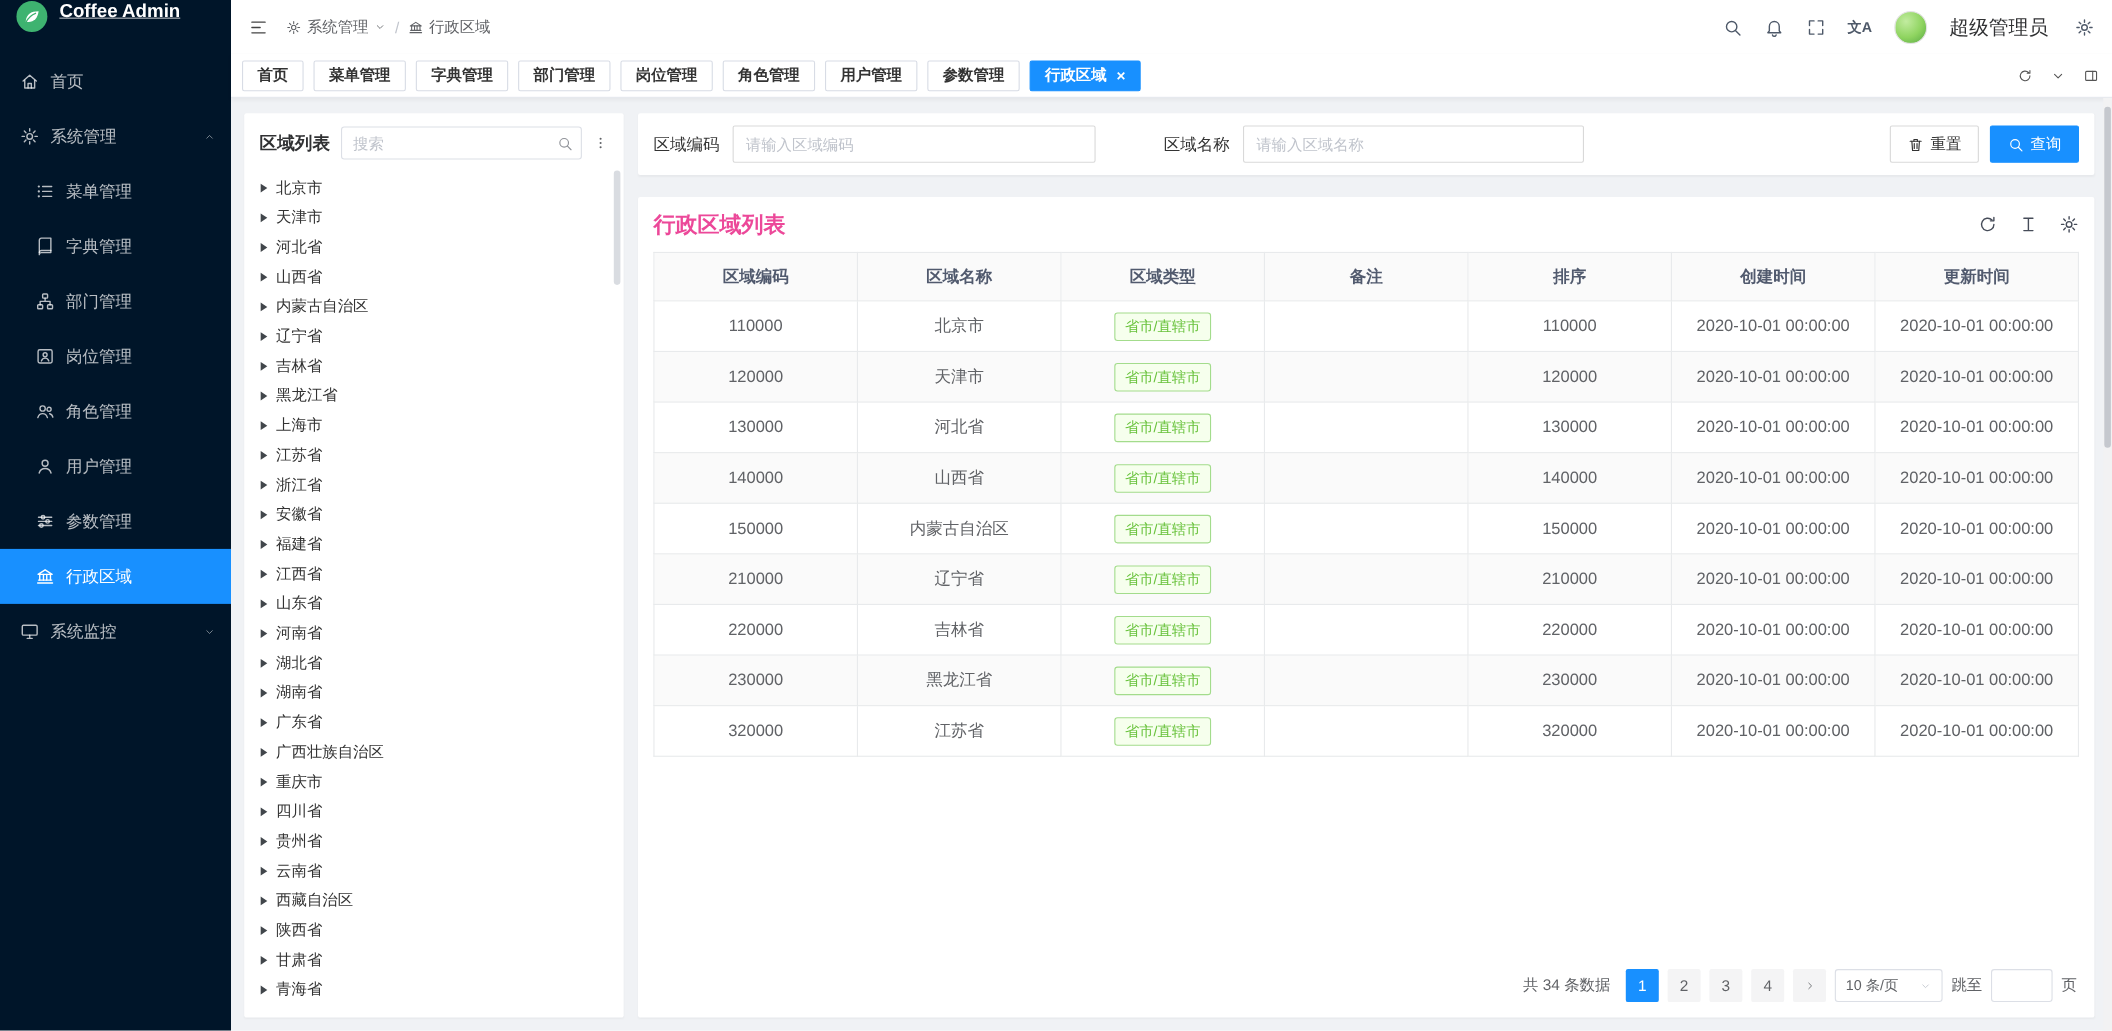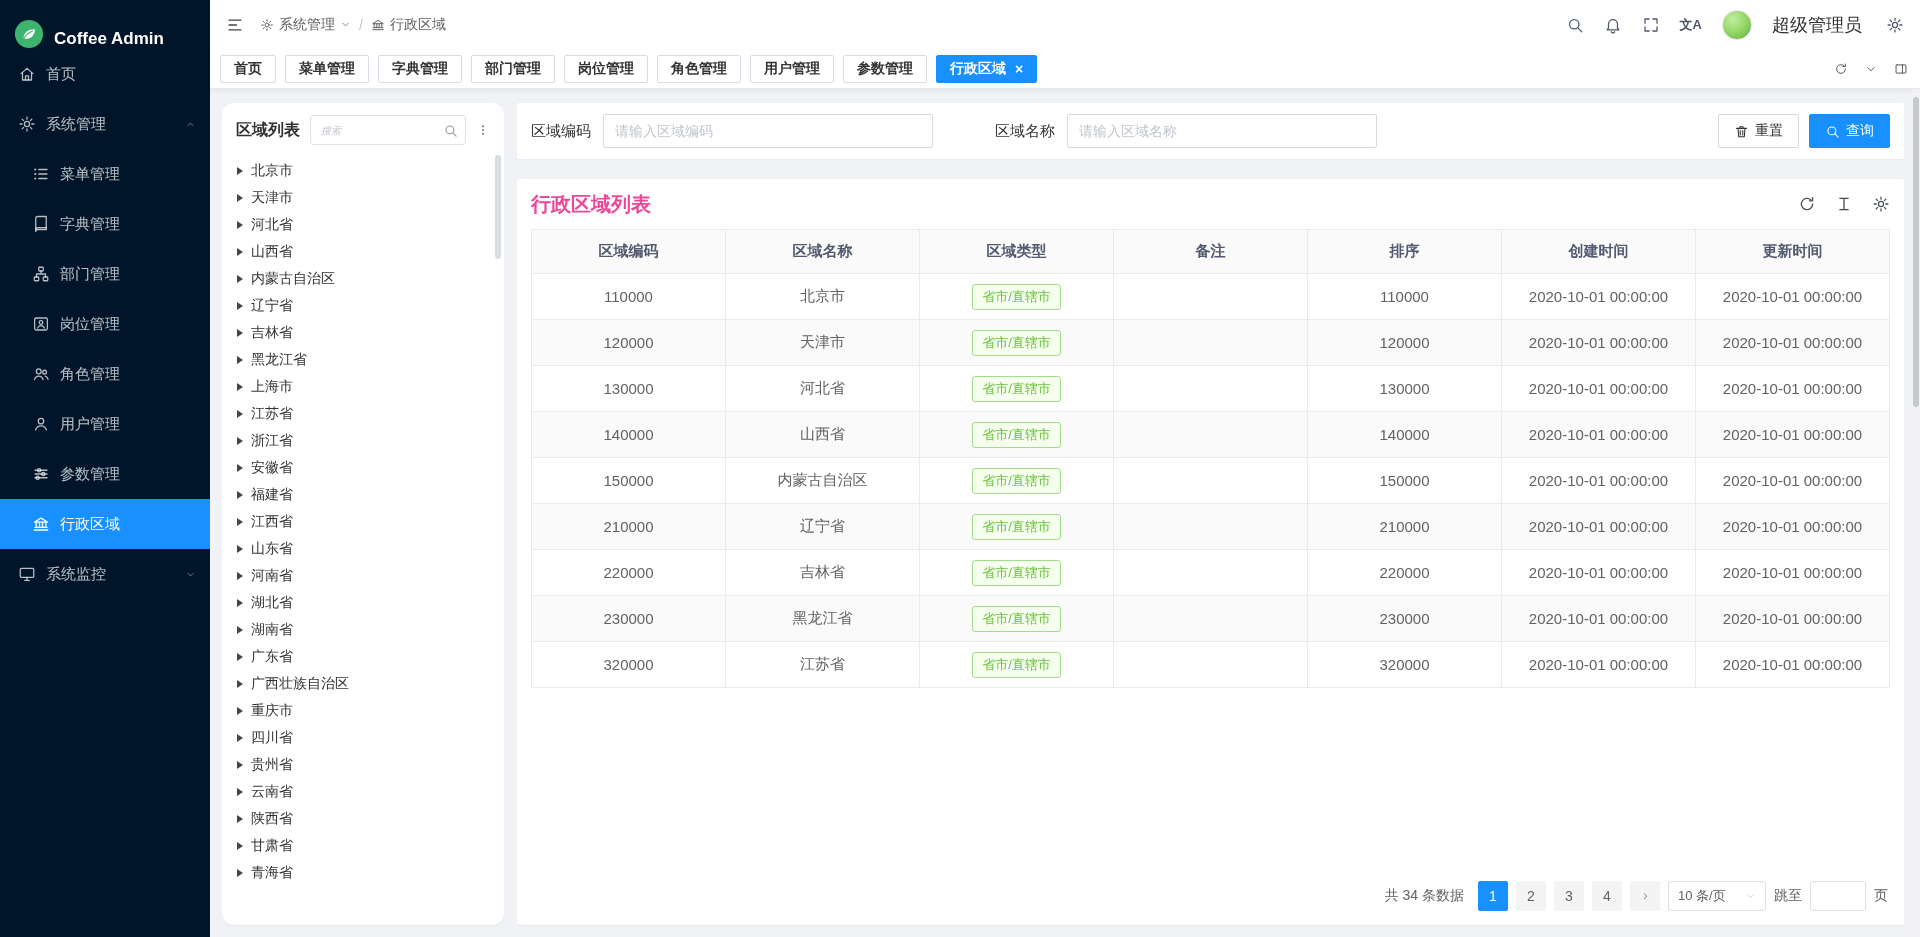--- a/index.html
+++ b/index.html
@@ -10,21 +10,21 @@
   }
   .app { width:1920px; height:937px; display:flex; }
 
   
   svg.ic { width:18px; height:18px; fill:none; stroke:currentColor; stroke-width:1.7; stroke-linecap:round; stroke-linejoin:round; display:block; flex-shrink:0; }
   svg.ic-sm { width:14px; height:14px; }
   svg.ic-xs { width:11px; height:11px; }
 
   
   .sidebar { width:210px; flex-shrink:0; background:#001529; color:rgba(255,255,255,.72); display:flex; flex-direction:column; overflow:hidden; }
-  .logo { height:49px; display:flex; align-items:flex-end; gap:10px; padding:0 14px; flex-shrink:0; }
+  .logo { height:49px; display:flex; align-items:flex-start; gap:10px; padding:0 14px; flex-shrink:0;text-decoration:underline; }
   .logo svg.logo-icon { width:30px; height:30px; display:block; }
   .logo-text { color:#fff; font-size:17px; font-weight:bold; white-space:nowrap; }
   .menu-item { height:50px; display:flex; align-items:center; gap:10px; padding:0 14px 0 18px; font-size:15px; cursor:pointer; white-space:nowrap; }
   .menu-item .chev { margin-left:auto; opacity:.75; }
   .submenu .menu-item { padding-left:32px; }
   .menu-item.active { background:#1890ff; color:#fff; }
 
   
   .main { flex:1; display:flex; flex-direction:column; min-width:0; }
 
@@ -43,25 +43,25 @@
   .tabbar { height:40px; background:#fff; border-bottom:1px solid #e4e7ed; box-shadow:0 2px 4px rgba(0,0,0,.05); display:flex; align-items:center; padding:0 10px; gap:9px; flex-shrink:0; position:relative; z-index:2; }
   .tab { height:28px; display:inline-flex; align-items:center; padding:0 13px; border:1px solid #d8dce5; border-radius:2px; background:#fff; font-size:14px; font-weight:bold; color:#333; cursor:pointer; white-space:nowrap; }
   .tab.active { background:#1890ff; border-color:#1890ff; color:#fff; }
   .tab-close { margin-left:9px; font-size:14px; line-height:1; }
   .tab-actions { margin-left:auto; display:flex; align-items:center; gap:16px; color:#555; padding-right:2px; }
   .tab-actions > * { cursor:pointer; }
 
   
   .content { flex:1; display:flex; gap:13px; padding:14px 16px 12px 12px; min-height:0; }
 
-  .tree-card { width:282px; flex-shrink:0; background:#fff; border-radius:12px; box-shadow:0 1px 2px rgba(0,0,0,.04); display:flex; flex-direction:column; overflow:hidden; position:relative; }
+  .tree-card { width:345px; flex-shrink:0; background:#fff; border-radius:2px; box-shadow:0 1px 2px rgba(0,0,0,.04); display:flex; flex-direction:column; overflow:hidden; position:relative; }
   .tree-head { display:flex; align-items:center; gap:10px; padding:12px 14px 8px 14px; flex-shrink:0; }
   .tree-title { font-size:16px; font-weight:bold; color:#303133; white-space:nowrap; }
   .tree-search { position:relative; flex:1; }
-  .tree-search input { width:100%; height:30px; border:1px solid #dcdfe6; border-radius:3px; padding:0 30px 0 10px; font-size:10px; outline:none; color:#333;font-style:italic; }
+  .tree-search input { width:100%; height:30px; border:1px solid #dcdfe6; border-radius:3px; padding:0 30px 0 10px; font-size:14px; outline:none; color:#333; }
   .tree-search input::placeholder { color:#c0c4cc; }
   .tree-search svg { position:absolute; right:8px; top:8px; width:15px; height:15px; color:#909399; cursor:pointer; }
   .dots { color:#606266; cursor:pointer; }
   .tree-list { flex:1; overflow:hidden; padding:4px 0 0 0; }
   .tree-item { height:27px; display:flex; align-items:center; gap:8px; padding-left:15px; font-size:14px; color:#333; cursor:pointer; }
   .caret { width:0; height:0; border-left:6px solid #41464b; border-top:4px solid transparent; border-bottom:4px solid transparent; flex-shrink:0; }
   .tree-scrollbar { position:absolute; right:3px; top:52px; width:6px; height:104px; border-radius:3px; background:#d9dce1; cursor:pointer; }
 
   .work { flex:1; min-width:0; display:flex; flex-direction:column; }
 
@@ -513,20 +513,24 @@
             <div class="tree-item">
               <span class="caret"></span>
               <span>贵州省</span>
             </div>
 
             <div class="tree-item">
               <span class="caret"></span>
               <span>云南省</span>
             </div>
 
+            <div class="tree-item">
+              <span class="caret"></span>
+              <span>西藏自治区</span>
+            </div>
 
             <div class="tree-item">
               <span class="caret"></span>
               <span>陕西省</span>
             </div>
 
             <div class="tree-item">
               <span class="caret"></span>
               <span>甘肃省</span>
             </div>

